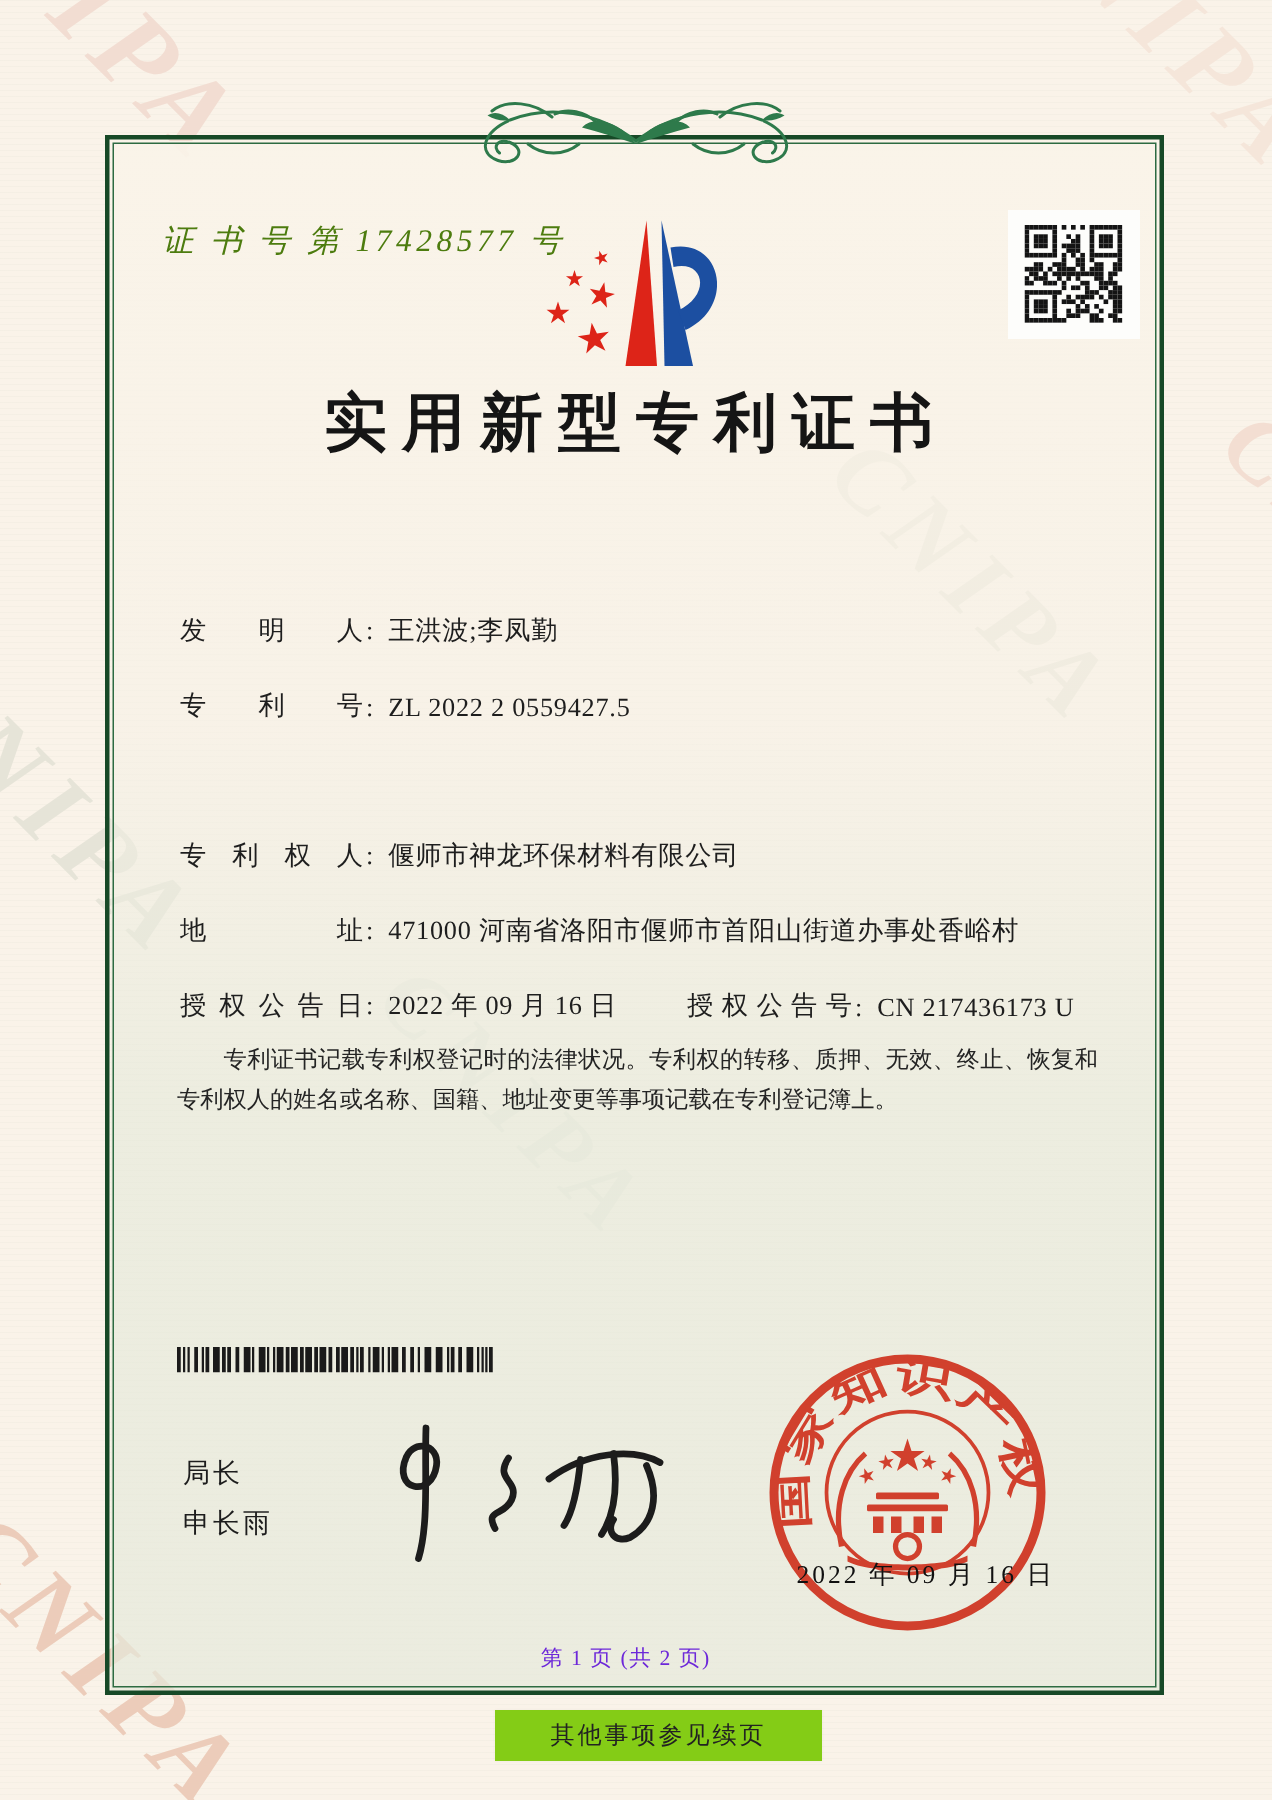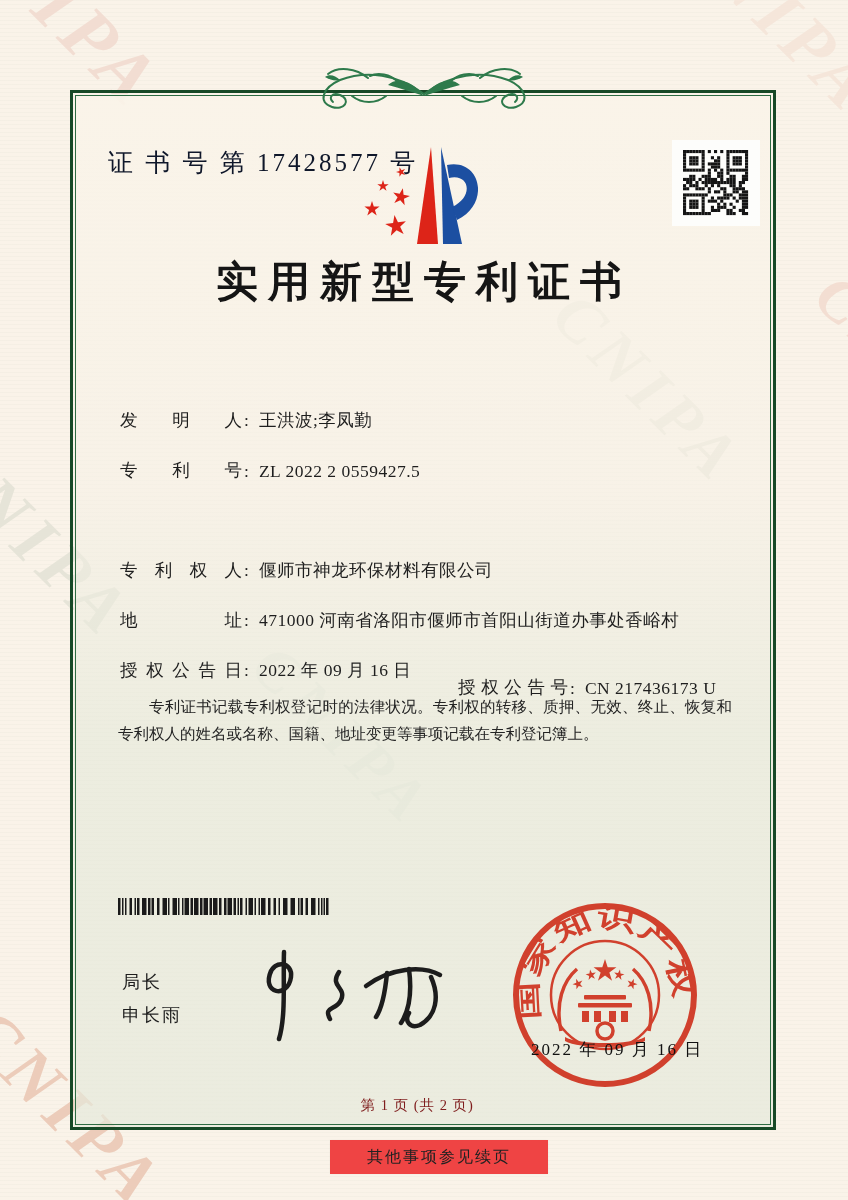--- a/index.html
+++ b/index.html
@@ -23,46 +23,46 @@
   .wm4{left:-92px;top:498px;font-size:70px;color:#e6e4d8;}
   .wm5{left:230px;top:700px;font-size:62px;color:#ebe9de;opacity:.6;}
   .wm6{left:-60px;top:1068px;font-size:70px;color:#ecccba;}
   .wm7{left:792px;top:330px;font-size:64px;color:#f3ded2;}
   
   .frame{position:absolute;left:70px;top:90px;width:706px;height:1040px;z-index:2;
          border:3.5px solid #174927;box-sizing:border-box;}
   .frame-inner{position:absolute;inset:2px;border:1.5px solid #2d6b42;}
   .ornament{position:absolute;left:302px;top:64px;z-index:3;}
   
-  .cert-no{position:absolute;left:108px;top:146px;z-index:3;font-size:25px;color:#0f172a;letter-spacing:3px;}
+  .cert-no{position:absolute;left:108px;top:146px;z-index:3;font-size:21px;color:#4d7c0f;letter-spacing:3px;font-style:italic;}
   .logo{position:absolute;left:360px;top:144px;z-index:3;}
   .qrbox{position:absolute;left:672px;top:140px;width:88px;height:86px;background:#fdfdfb;z-index:3;
          display:flex;align-items:center;justify-content:center;}
   .title{position:absolute;left:50%;top:254px;transform:translateX(-50%);z-index:3;margin:0;
          font-size:42px;font-weight:700;color:#151515;letter-spacing:10px;white-space:nowrap;}
   .frow{position:absolute;left:120px;width:620px;z-index:3;font-size:17.5px;color:#1e1e1e;white-space:nowrap;}
   .lbl{display:inline-block;width:122px;text-align:justify;text-align-last:justify;vertical-align:bottom;}
   .colon{display:inline-block;margin:0 10px 0 2px;}
   .val{letter-spacing:.5px;}
-  .pair2{position:absolute;left:338px;top:0;margin-top:17px;}
+  .pair2{position:absolute;left:338px;top:0;}
   .body-text{position:absolute;left:118px;top:694px;width:614px;z-index:3;
              font-size:15.5px;line-height:26.5px;color:#242424;text-align:justify;}
   .body-text p{margin:0;text-indent:2em;}
   .barcode{position:absolute;left:118px;top:898px;z-index:3;}
   .signer{position:absolute;left:122px;top:966px;z-index:3;
           font-family:"Liberation Sans","DejaVu Sans",sans-serif;
           font-size:18px;color:#1d1d1d;line-height:33px;letter-spacing:2px;}
   .autograph{position:absolute;left:250px;top:944px;z-index:3;}
   .seal{position:absolute;left:509px;top:899px;z-index:4;opacity:.93;}
   .seal-date{position:absolute;left:531px;top:1038px;z-index:5;font-size:17px;color:#111;
              letter-spacing:2px;white-space:nowrap;}
   .pagenum{position:absolute;left:50%;top:1096px;transform:translateX(-56%);z-index:3;
-           font-size:14.5px;color:#7f1d1d;letter-spacing:1px;}
+           font-size:14.5px;color:#6d28d9;letter-spacing:1px;}
   .note-box{position:absolute;left:330px;top:1140px;width:218px;height:34px;z-index:3;
-            background:#ef4444;display:flex;align-items:center;justify-content:center;
+            background:#84cc16;display:flex;align-items:center;justify-content:center;
             font-size:16px;color:#222;letter-spacing:2px;box-shadow:0 0 2px rgba(0,0,0,.05);}
 </style>
 </head>
 <body>
 
 <div class="page">
 
   <span class="wm wm1">CNIPA</span>
   <span class="wm wm2">CNIPA</span>
   <span class="wm wm3">CNIPA</span>

